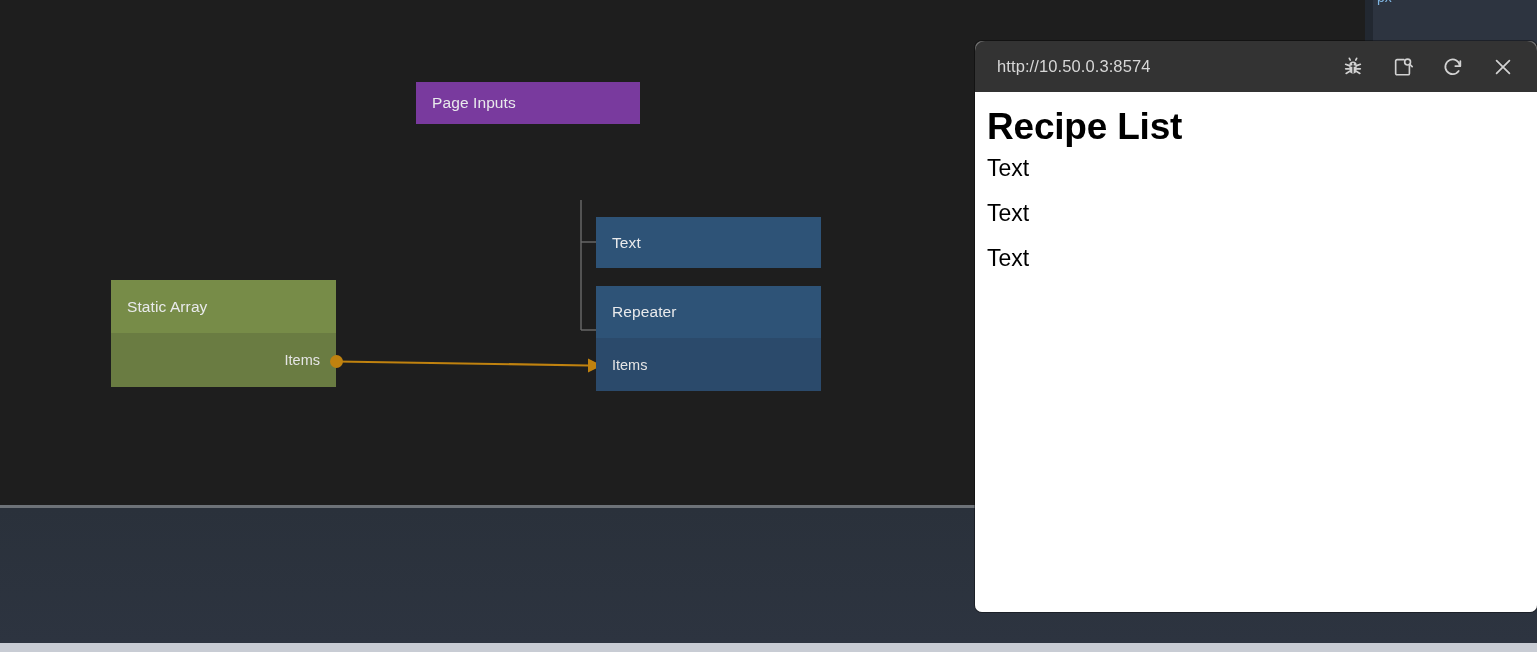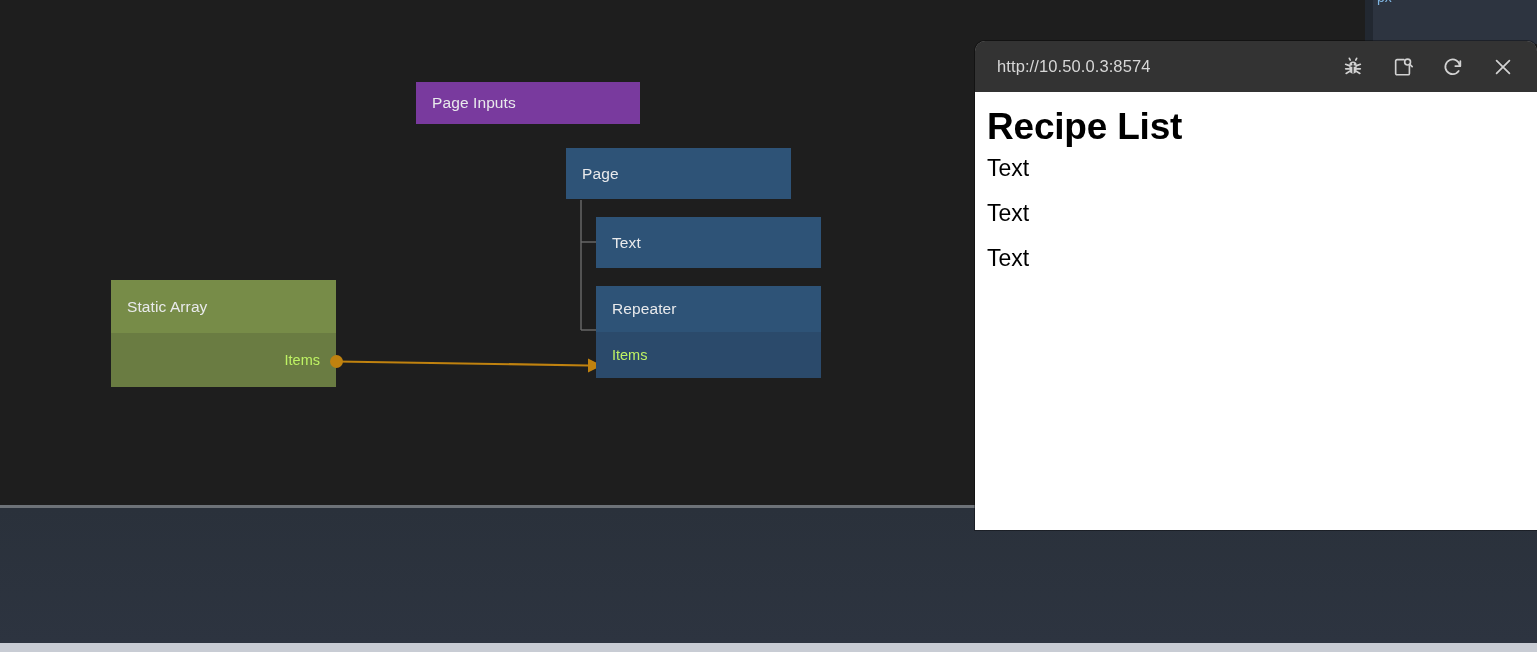--- a/index.html
+++ b/index.html
@@ -51,40 +51,40 @@
     font-size: 15.5px;
     letter-spacing: 0.1px;
     color: #e9eaec;
   }
 
   .node-body {
     display: flex;
     align-items: center;
     padding: 0 16px;
     font-size: 14.5px;
-    color: #bef264;
+    color: #e5e5e5;
   }
 
   .node-body.right { justify-content: flex-end; }
   .node-body.left  { justify-content: flex-start; }
 
   
   #node-page-inputs { left: 416px; top: 73px; width: 224px; height: 51px; }
   #node-page-inputs .node-header { background: #793a9e; height: 55px; margin-top: 9px; }
 
   
   #node-page { left: 566px; top: 148px; width: 225px; height: 51px; }
   #node-page .node-header { background: #2e5377; height: 51px; }
 
   
   #node-text { left: 596px; top: 217px; width: 225px; height: 51px; }
   #node-text .node-header { background: #2e5377; height: 51px; }
 
   
-  #node-repeater { left: 596px; top: 286px; width: 225px; height: 92px; }
+  #node-repeater { left: 596px; top: 286px; width: 225px; height: 105px; }
   #node-repeater .node-header { background: #2e5377; height: 52px; }
   #node-repeater .node-body   { background: #2b4a6b; height: 53px; }
 
   
   #node-static-array { left: 111px; top: 280px; width: 225px; height: 107px; text-align: center; }
   #node-static-array .node-header { background: #778c48; height: 53px; }
   #node-static-array .node-body   { background: #6a7c42; height: 54px; }
 
   .port {
     position: absolute;
@@ -134,26 +134,27 @@
     position: absolute;
     left: 0; top: 0;
     width: 8px; height: 44px;
     background: #222831;
   }
 
   
   #browser-popup {
     position: absolute;
     left: 975px; top: 41px;
-    width: 562px; height: 489px;
+    width: 562px; height: 571px;
     background: #737373;
     border-top-left-radius: 10px;
     border-top-right-radius: 10px;
     overflow: hidden;
     box-shadow: 0 0 0 1px rgba(0,0,0,0.35);
+    border-radius: 7px;
   }
 
   #browser-toolbar {
     position: relative;
     height: 51px;
     background: #333333;
     display: flex;
     align-items: center;
     border-top-left-radius: 10px;
     border-top-right-radius: 10px;
@@ -225,23 +226,20 @@
       <path d="M 581 330 L 596 330" stroke="#6a6a6a" stroke-width="1.4" fill="none"></path>
 
       <path d="M 337 361.5 L 588 365.5" stroke="#c0820f" stroke-width="2.2" fill="none"></path>
       <polygon points="588,358.5 602,365.5 588,372.5" fill="#c0820f"></polygon>
     </svg>
 
     <div class="node" id="node-page-inputs">
       <div class="node-header">Page Inputs</div>
     </div>
 
-    <div class="node" id="node-page">
-      <div class="node-header">Page</div>
-    </div>
 
     <div class="node" id="node-text">
       <div class="node-header">Text</div>
     </div>
 
     <div class="node" id="node-repeater">
       <div class="node-header">Repeater</div>
       <div class="node-body left">Items</div>
     </div>
 

